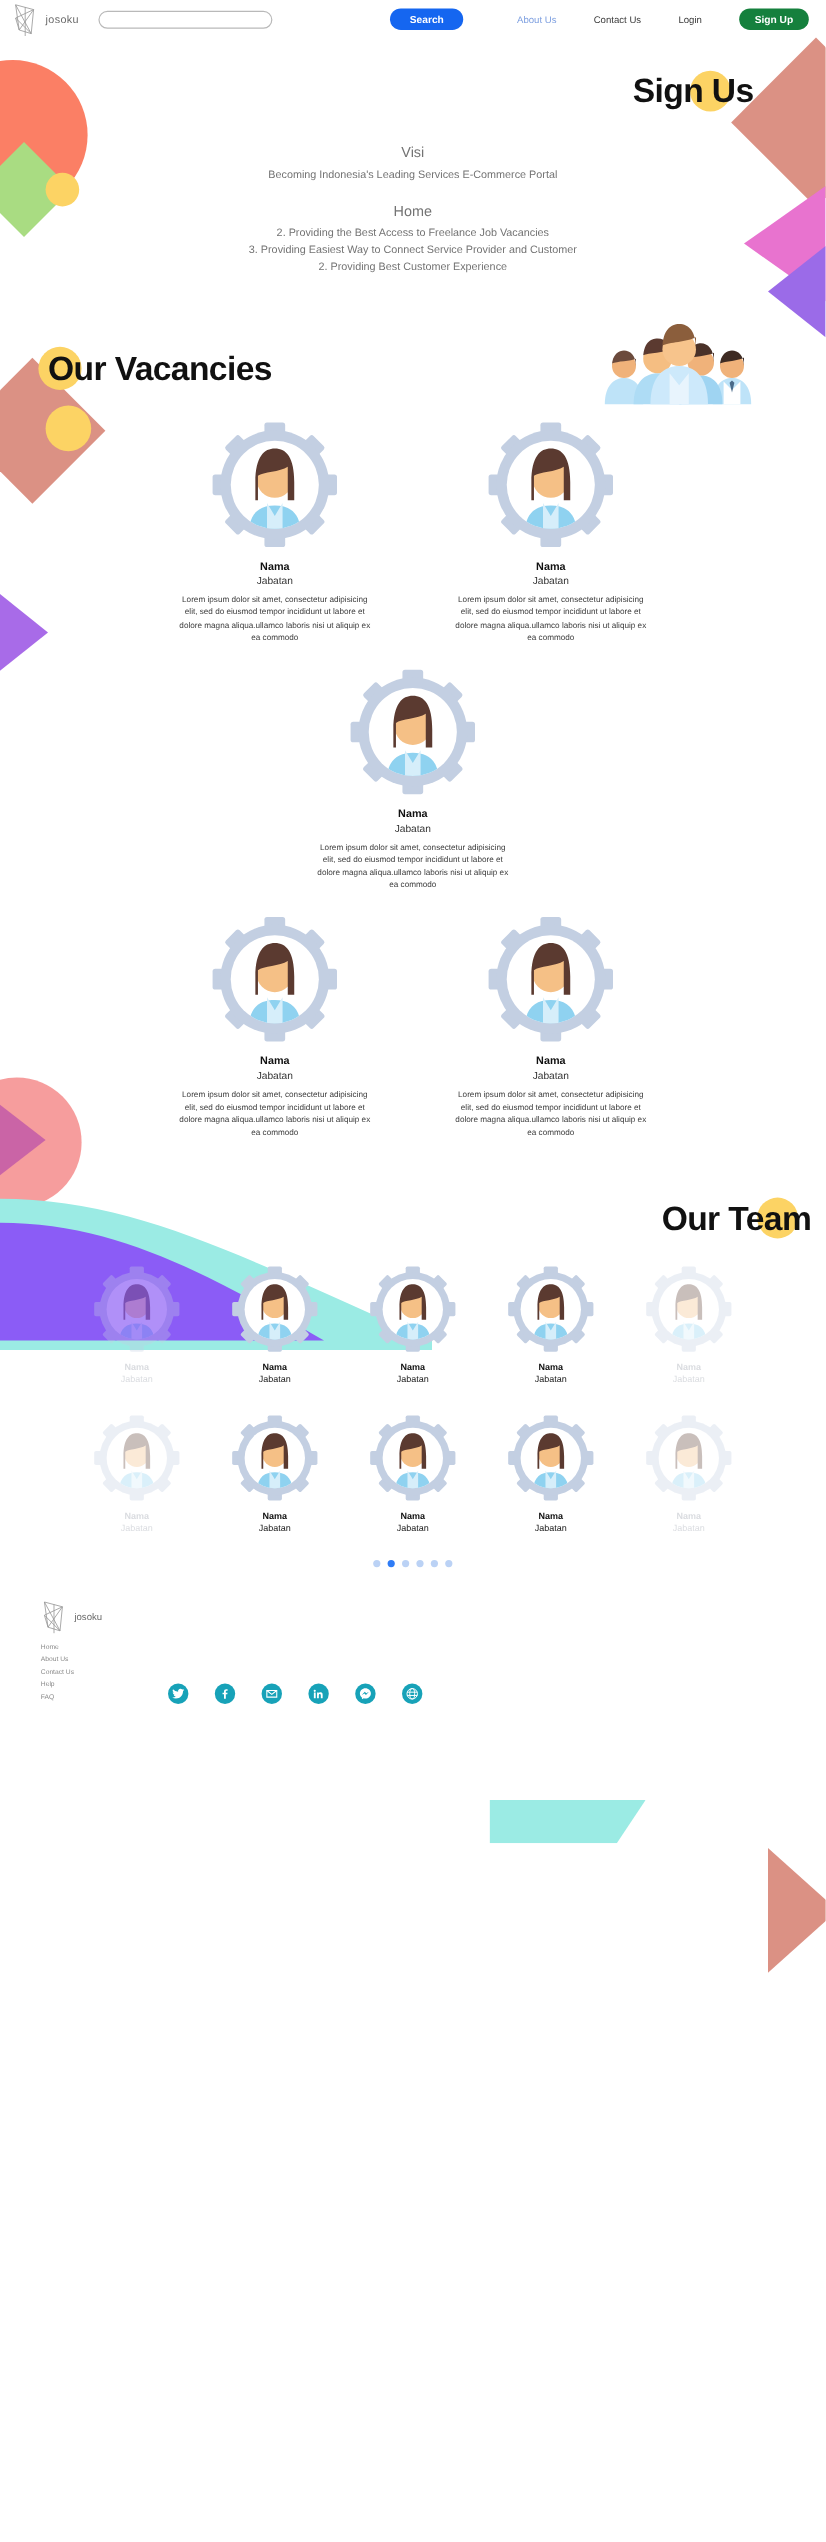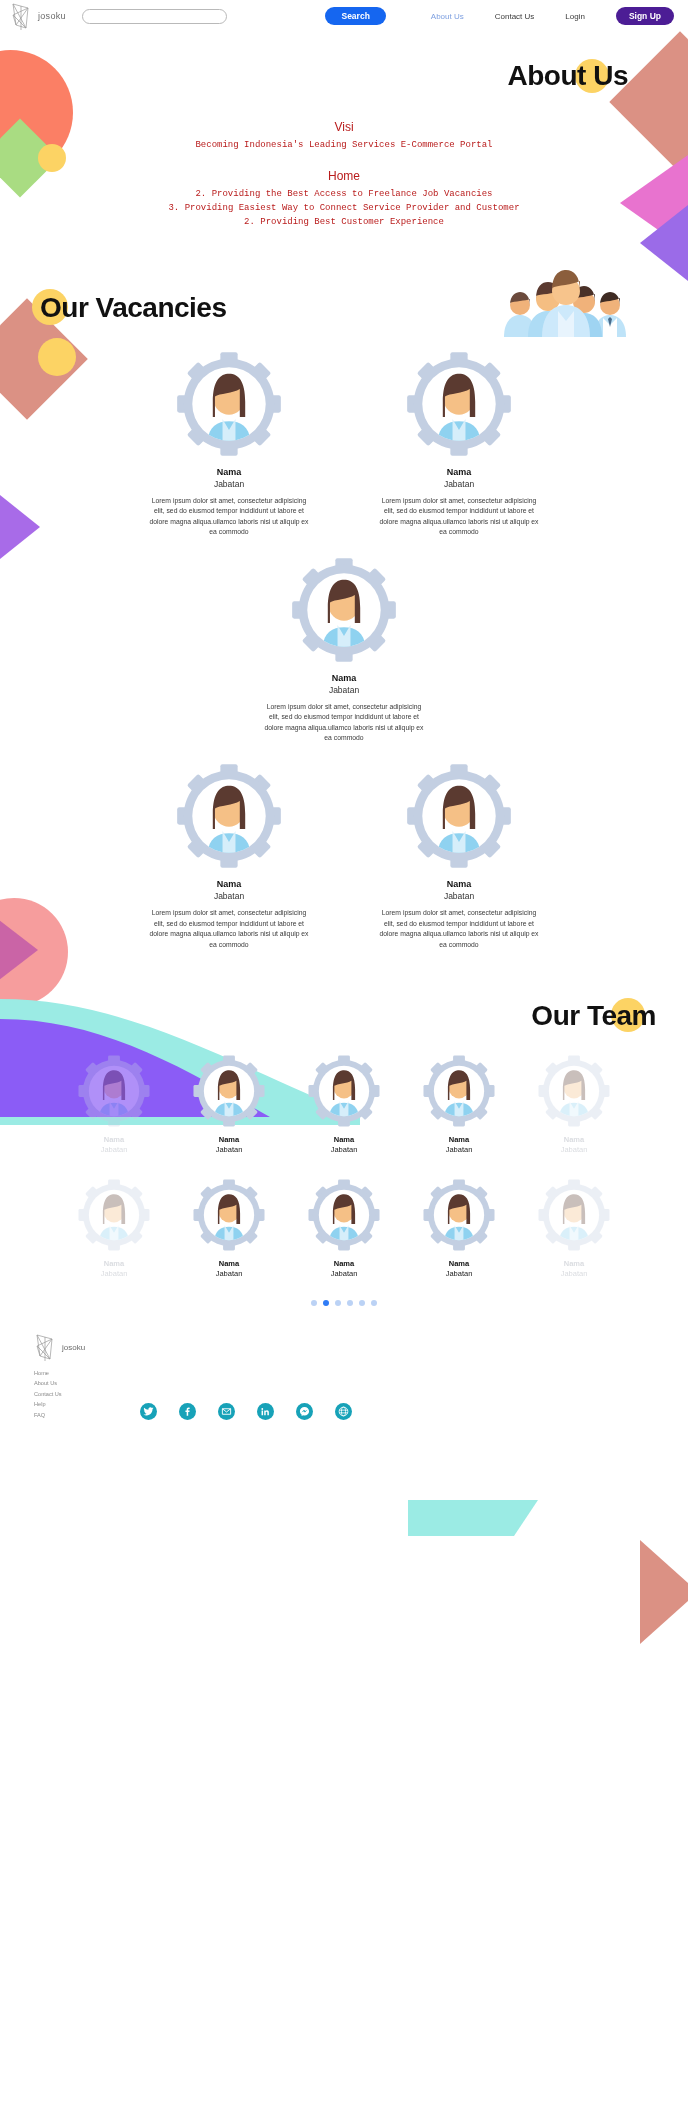--- a/index.html
+++ b/index.html
@@ -101,45 +101,45 @@
   .btn-search {
     background:#1566F0; color:#fff; border:none; border-radius:10px;
     font-size:8.5px; font-weight:bold; padding:4px 16px; cursor:pointer;
     margin-right:14px;
   }
   .nav-link {
     font-size:8px; color:#3a3a3a; cursor:pointer; text-decoration:none;
   }
   .nav-link.active { color:#7d9fe0; }
   .btn-signup {
-    background:#4c1d95; color:#fff; border:none; border-radius:10px;
+    background:#15803d; color:#fff; border:none; border-radius:10px;
     font-size:8.5px; font-weight:bold; padding:4px 13px; cursor:pointer;
   }
 
   
   .about-title-wrap {
     position:relative; z-index:10;
     text-align:right; padding-right:60px; margin-top:30px;
   }
   .big-title {
     display:inline-block; position:relative;
     font-size:28px; font-weight:bold; letter-spacing:-.5px;
     color:#111; line-height:1;
   }
   .hl-circle {
     position:absolute; border-radius:50%; background:#FCD364; z-index:-1;
   }
 
   
   .visimisi {
     position:relative; z-index:10; text-align:center;
-    margin-top:30px; color:#b91c1c;
+    margin-top:30px; color:#737373;
   }
   .vm-head { font-size:12px; margin-bottom:5px; }
-  .vm-line { font-size:9px; line-height:1.55;font-family:Liberation Mono, monospace; }
+  .vm-line { font-size:9px; line-height:1.55; }
   .vm-gap { height:16px; }
 
   
   .people-illu { position:absolute; right:48px; top:255px; width:150px; height:82px; }
 
   
   .founders-title-wrap {
     position:relative; z-index:10; padding-left:40px; margin-top:64px;
   }
   .founders-grid {
@@ -155,21 +155,21 @@
   .f-name { font-size:9px; font-weight:bold; margin-top:9px; color:#111; }
   .f-role { font-size:8.5px; color:#333; margin-top:2px; }
   .f-desc {
     font-size:6.8px; line-height:1.55; color:#3a3a3a;
     margin:7px auto 0; width:160px;
   }
 
   
   .team-title-wrap {
     position:relative; z-index:10;
-    text-align:right; padding-right:32px; margin-top:34px;
+    text-align:right; padding-right:12px; margin-top:34px;
   }
   .team-row {
     position:relative; z-index:10;
     display:flex; justify-content:center; align-items:flex-start;
     gap:0; margin-top:24px;
   }
   .team-card { width:115px; text-align:center; }
   .team-card.faded { opacity:.32; }
   .gear-av-sm { width:74px; height:74px; margin:0 auto; display:block; }
   .t-name { font-size:7.5px; font-weight:bold; margin-top:7px; color:#111; }
@@ -254,21 +254,21 @@
       <a class="nav-link active">About Us</a>
       <a class="nav-link">Contact Us</a>
       <a class="nav-link">Login</a>
       <button class="btn-signup">Sign Up</button>
     </div>
   </div>
 
   <div class="about-title-wrap">
     <div class="big-title">
       <span class="hl-circle" style="width:34px;height:34px;right:19px;top:-3px;"></span>
-      <span>About </span><span>U</span><span>s</span>
+      <span>Sign </span><span>U</span><span>s</span>
     </div>
   </div>
 
   <div class="visimisi">
     <div class="vm-head">Visi</div>
     <div class="vm-line">Becoming Indonesia's Leading Services E-Commerce Portal</div>
     <div class="vm-gap"></div>
     <div class="vm-head">Home</div>
     <div class="vm-line">2. Providing the Best Access to Freelance Job Vacancies</div>
     <div class="vm-line">3. Providing Easiest Way to Connect Service Provider and Customer</div>

